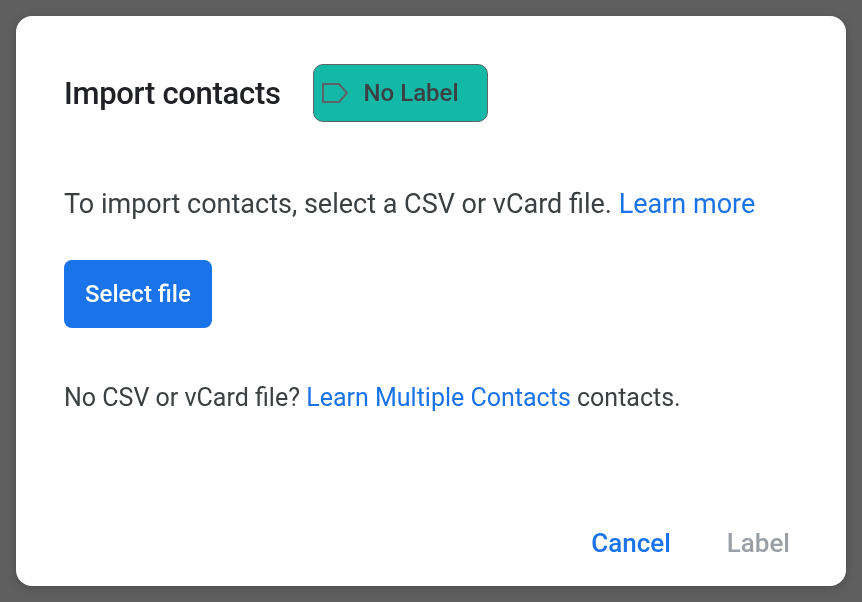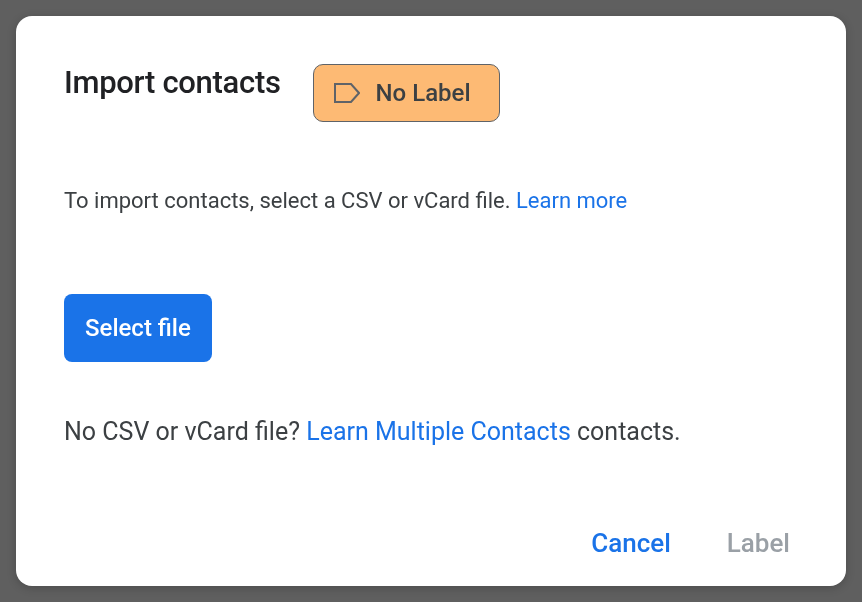--- a/index.html
+++ b/index.html
@@ -23,59 +23,59 @@
       border-radius: 16px;
       width: 830px;
       height: 570px;
       padding: 48px 48px 20px 48px;
       position: relative;
       box-shadow: 0 2px 10px rgba(0,0,0,0.2);
     }
     
     .header-row {
       display: flex;
-      align-items: flex-start;
+      align-items: center;
       gap: 32px;
       margin-bottom: 64px;
     }
     
     .dialog-title {
       font-size: 31px;
       font-weight: 500;
       color: #202124;
       letter-spacing: -0.3px;
     }
     
     .label-button {
       display: flex;
       align-items: center;
       gap: 16px;
       border: 1px solid #5f6368;
       border-radius: 10px;
-      padding: 14px 28px 14px 20px;
-      background: #fdba74;
+      padding: 14px 28px 14px 8px;
+      background: #14b8a6;
       cursor: pointer;
       font-family: inherit;
     }
     
     .label-button-text {
       font-size: 24px;
       color: #3c4043;
       font-weight: 500;
     }
     
     .label-icon {
       width: 26px;
       height: 20px;
     }
     
     .instruction-text {
-      font-size: 22px;
+      font-size: 27px;
       color: #3c4043;
-      margin-bottom: 77px;
+      margin-bottom: 36px;
       line-height: 1.4;
     }
     
     .link {
       color: #1a73e8;
       cursor: pointer;
       text-decoration: none;
     }
     
     .select-file-button {

